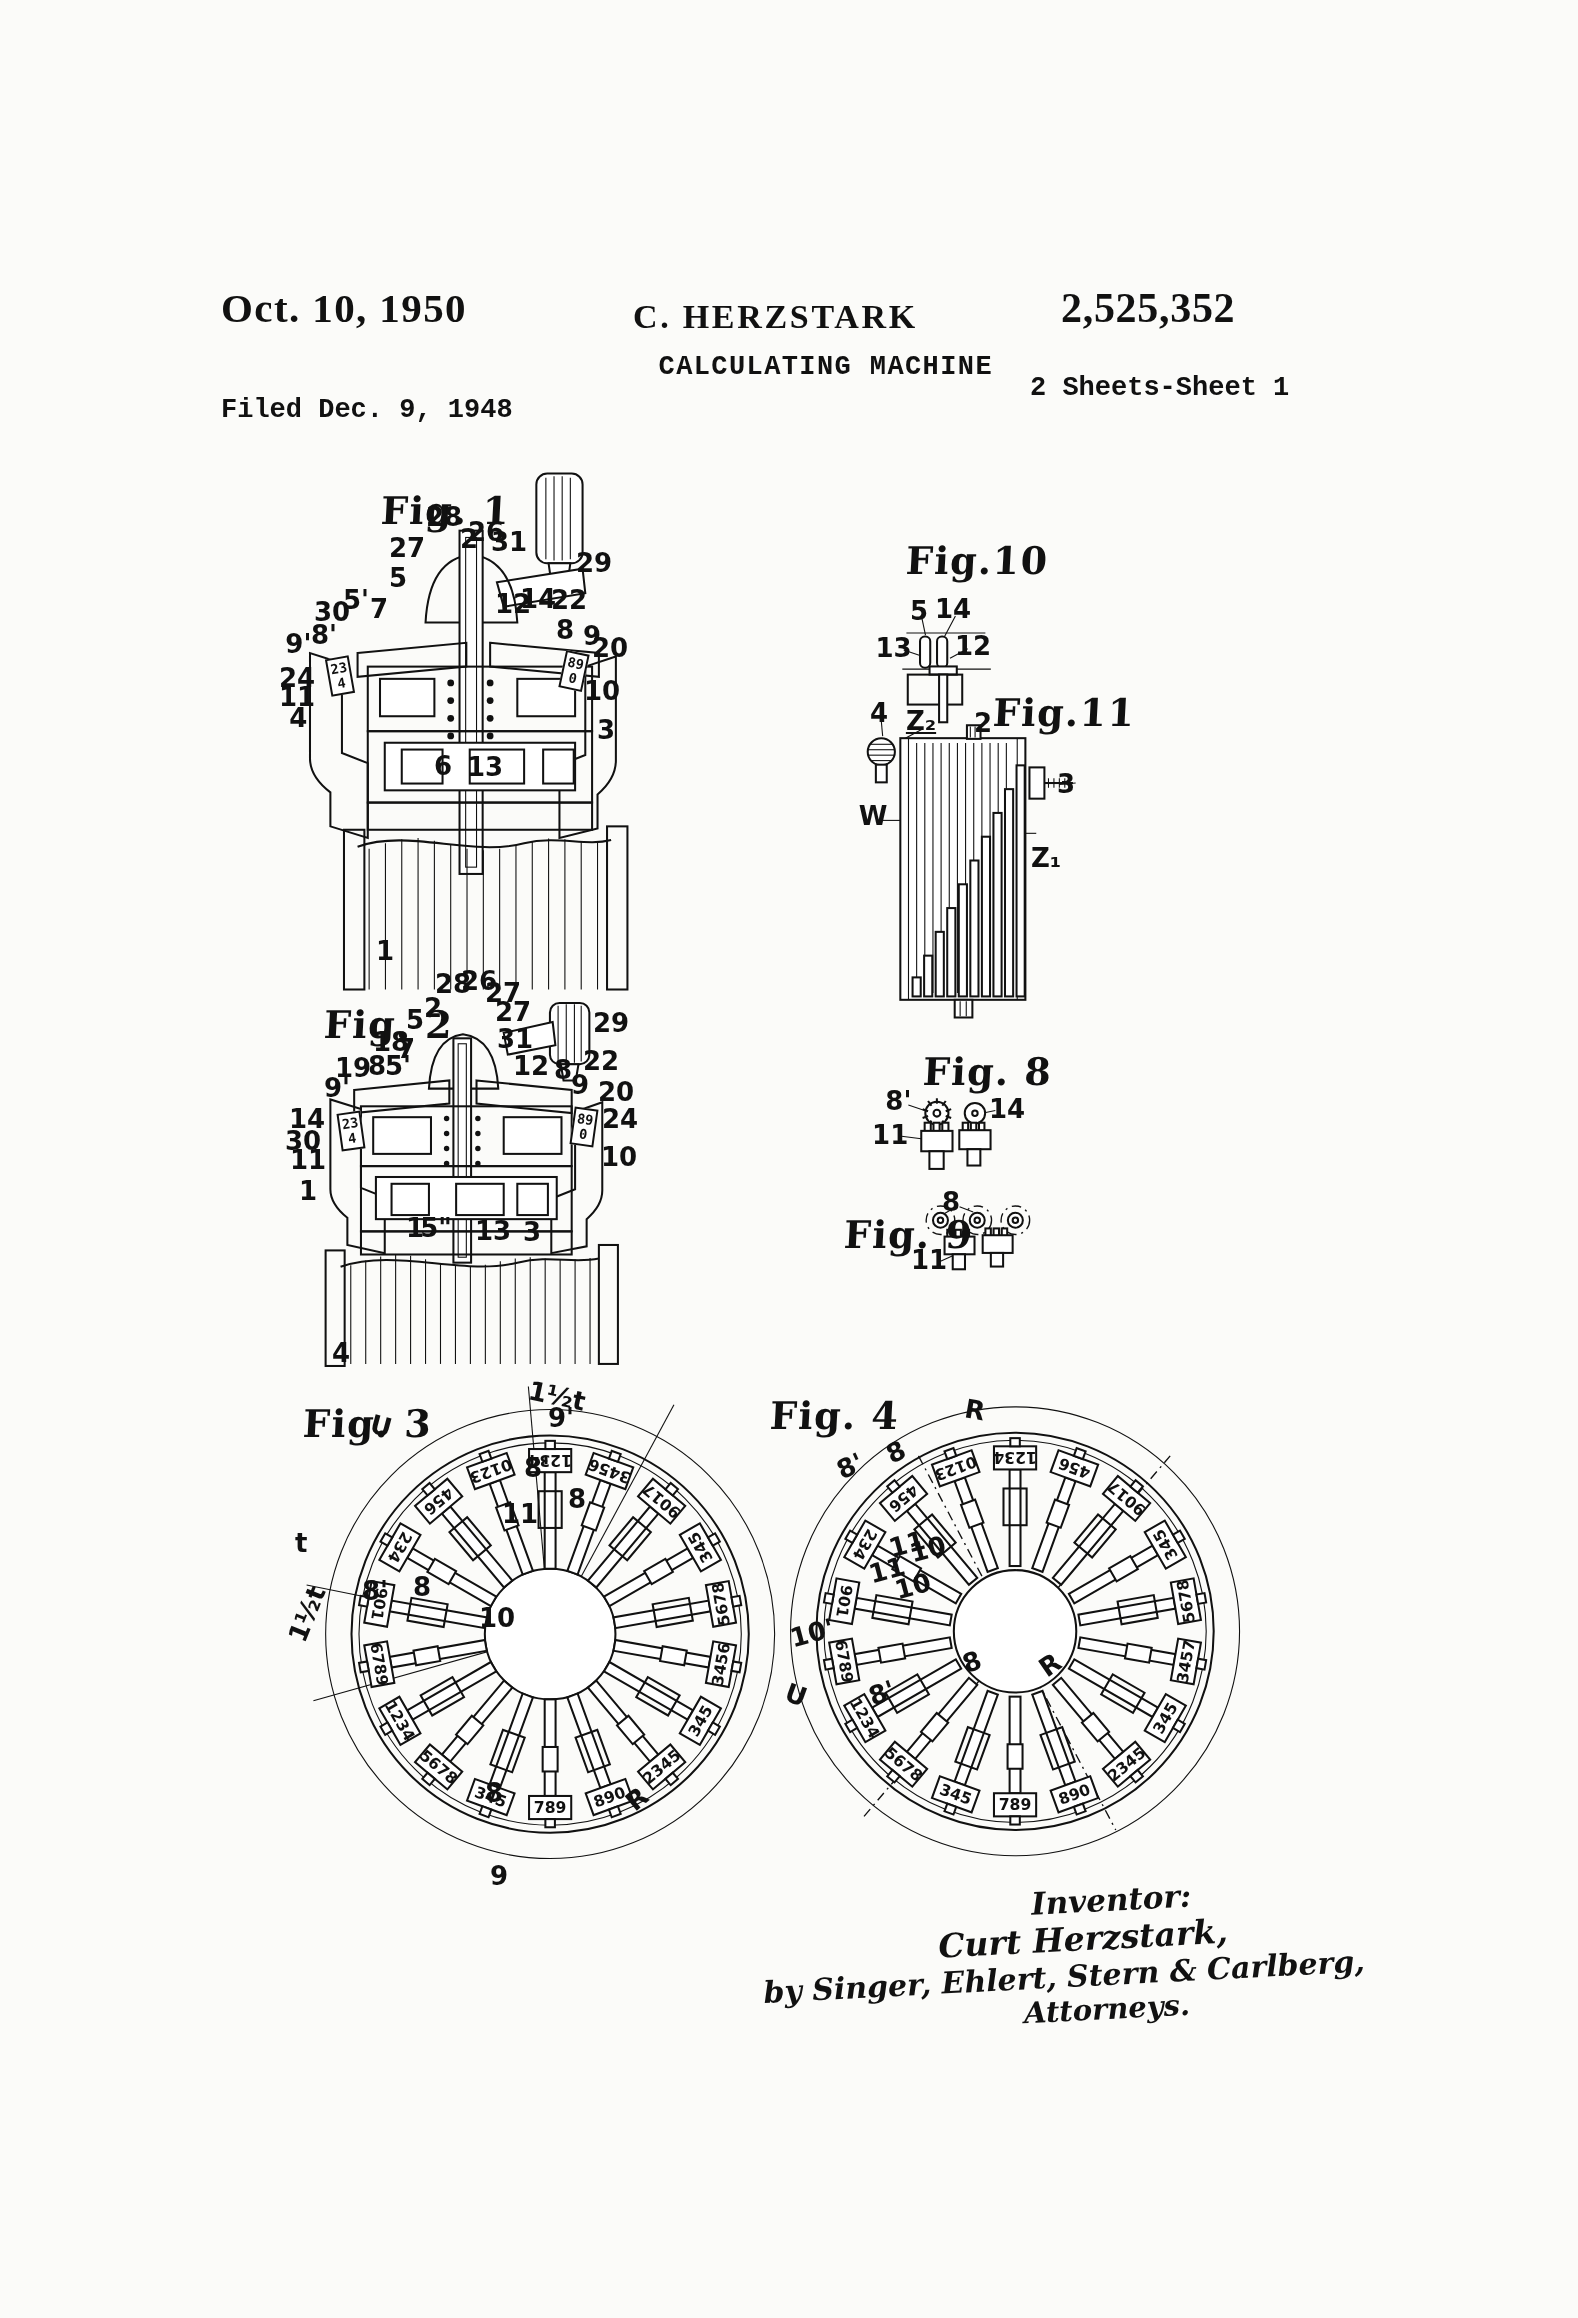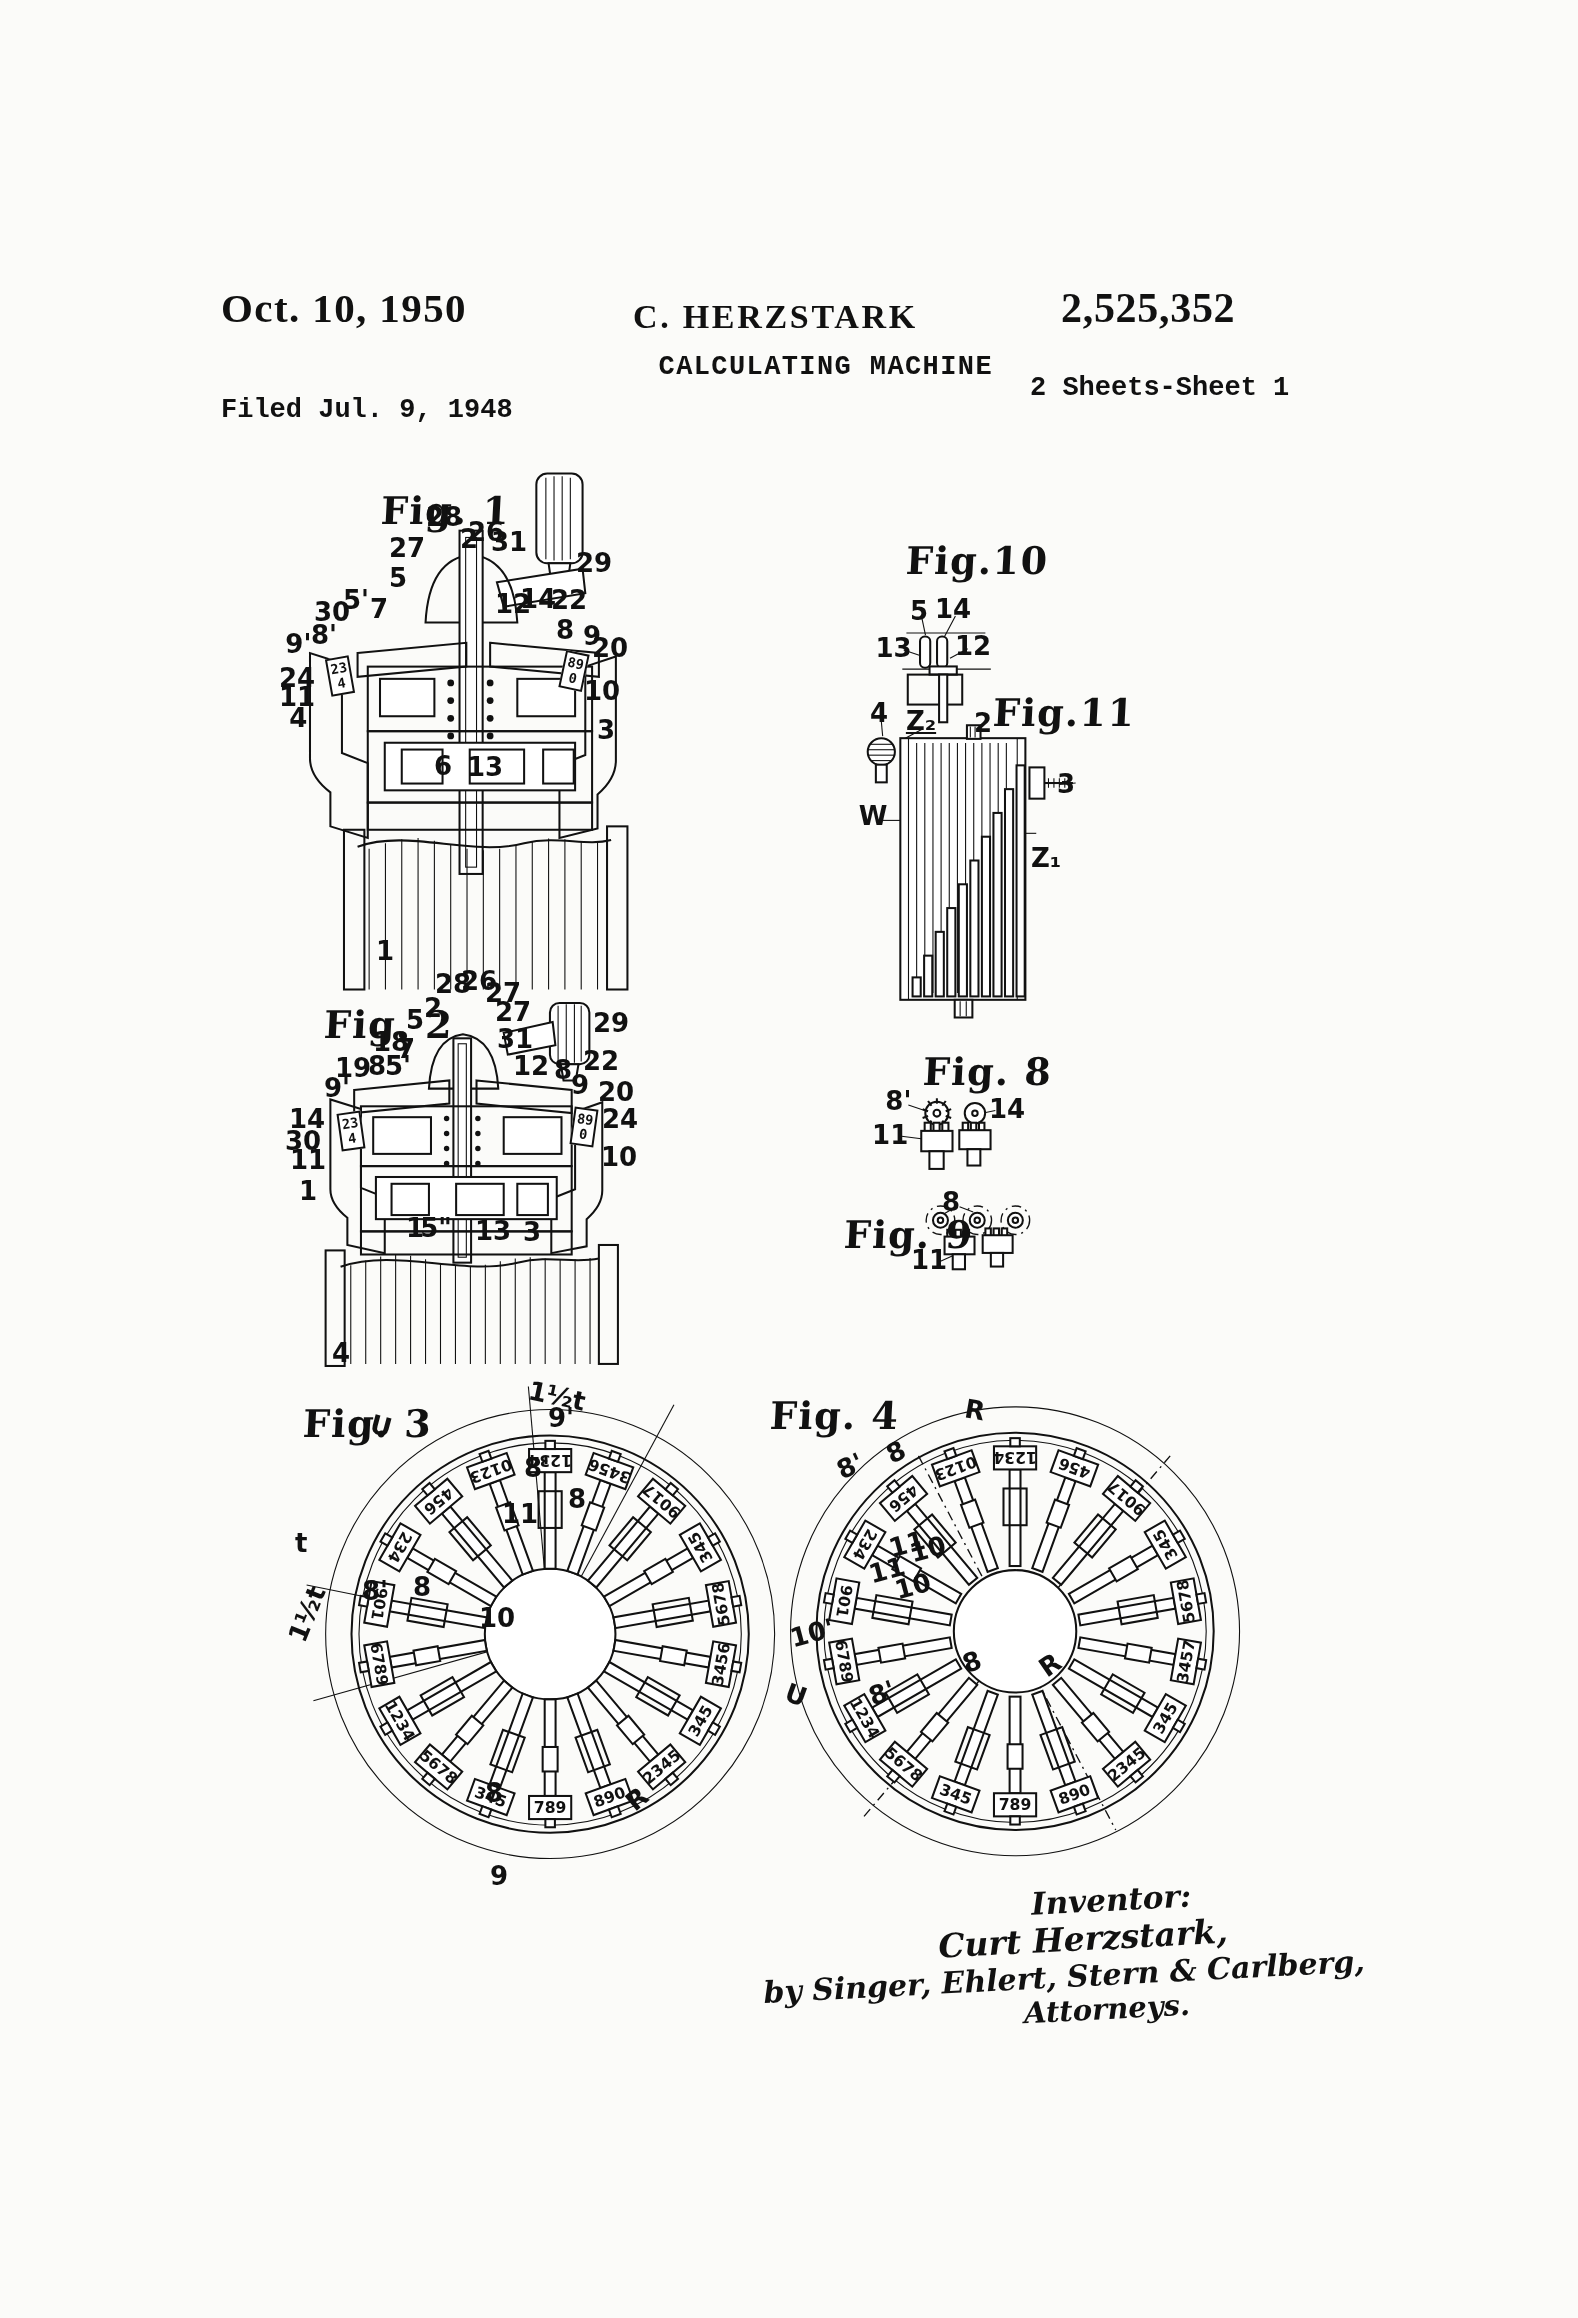--- a/index.html
+++ b/index.html
@@ -38,21 +38,21 @@
 </style>
 </head>
 <body>
 
 <div class="page">
 
   <div class="hdr date">Oct. 10, 1950</div>
   <div class="hdr inventor">C. HERZSTARK</div>
   <div class="hdr patnum">2,525,352</div>
   <div class="hdr title">CALCULATING MACHINE</div>
-  <div class="hdr filed">Filed Jul. 9, 1948</div>
+  <div class="hdr filed">Filed Dec. 9, 1948</div>
   <div class="hdr sheet">2 Sheets-Sheet 1</div>
 
   <div class="fig" style="left:293px;top:449px;width:537px;height:544px;">
     <svg width="537" height="544" viewBox="0 0 790 800">
       <defs>
         <pattern id="h1" width="9" height="9" patternUnits="userSpaceOnUse" patternTransform="rotate(45)">
           <rect width="9" height="9" fill="#fff"></rect>
             <line x1="0" y1="0" x2="0" y2="9" stroke="#111" stroke-width="2.2"></line>
         </pattern>
       </defs>

